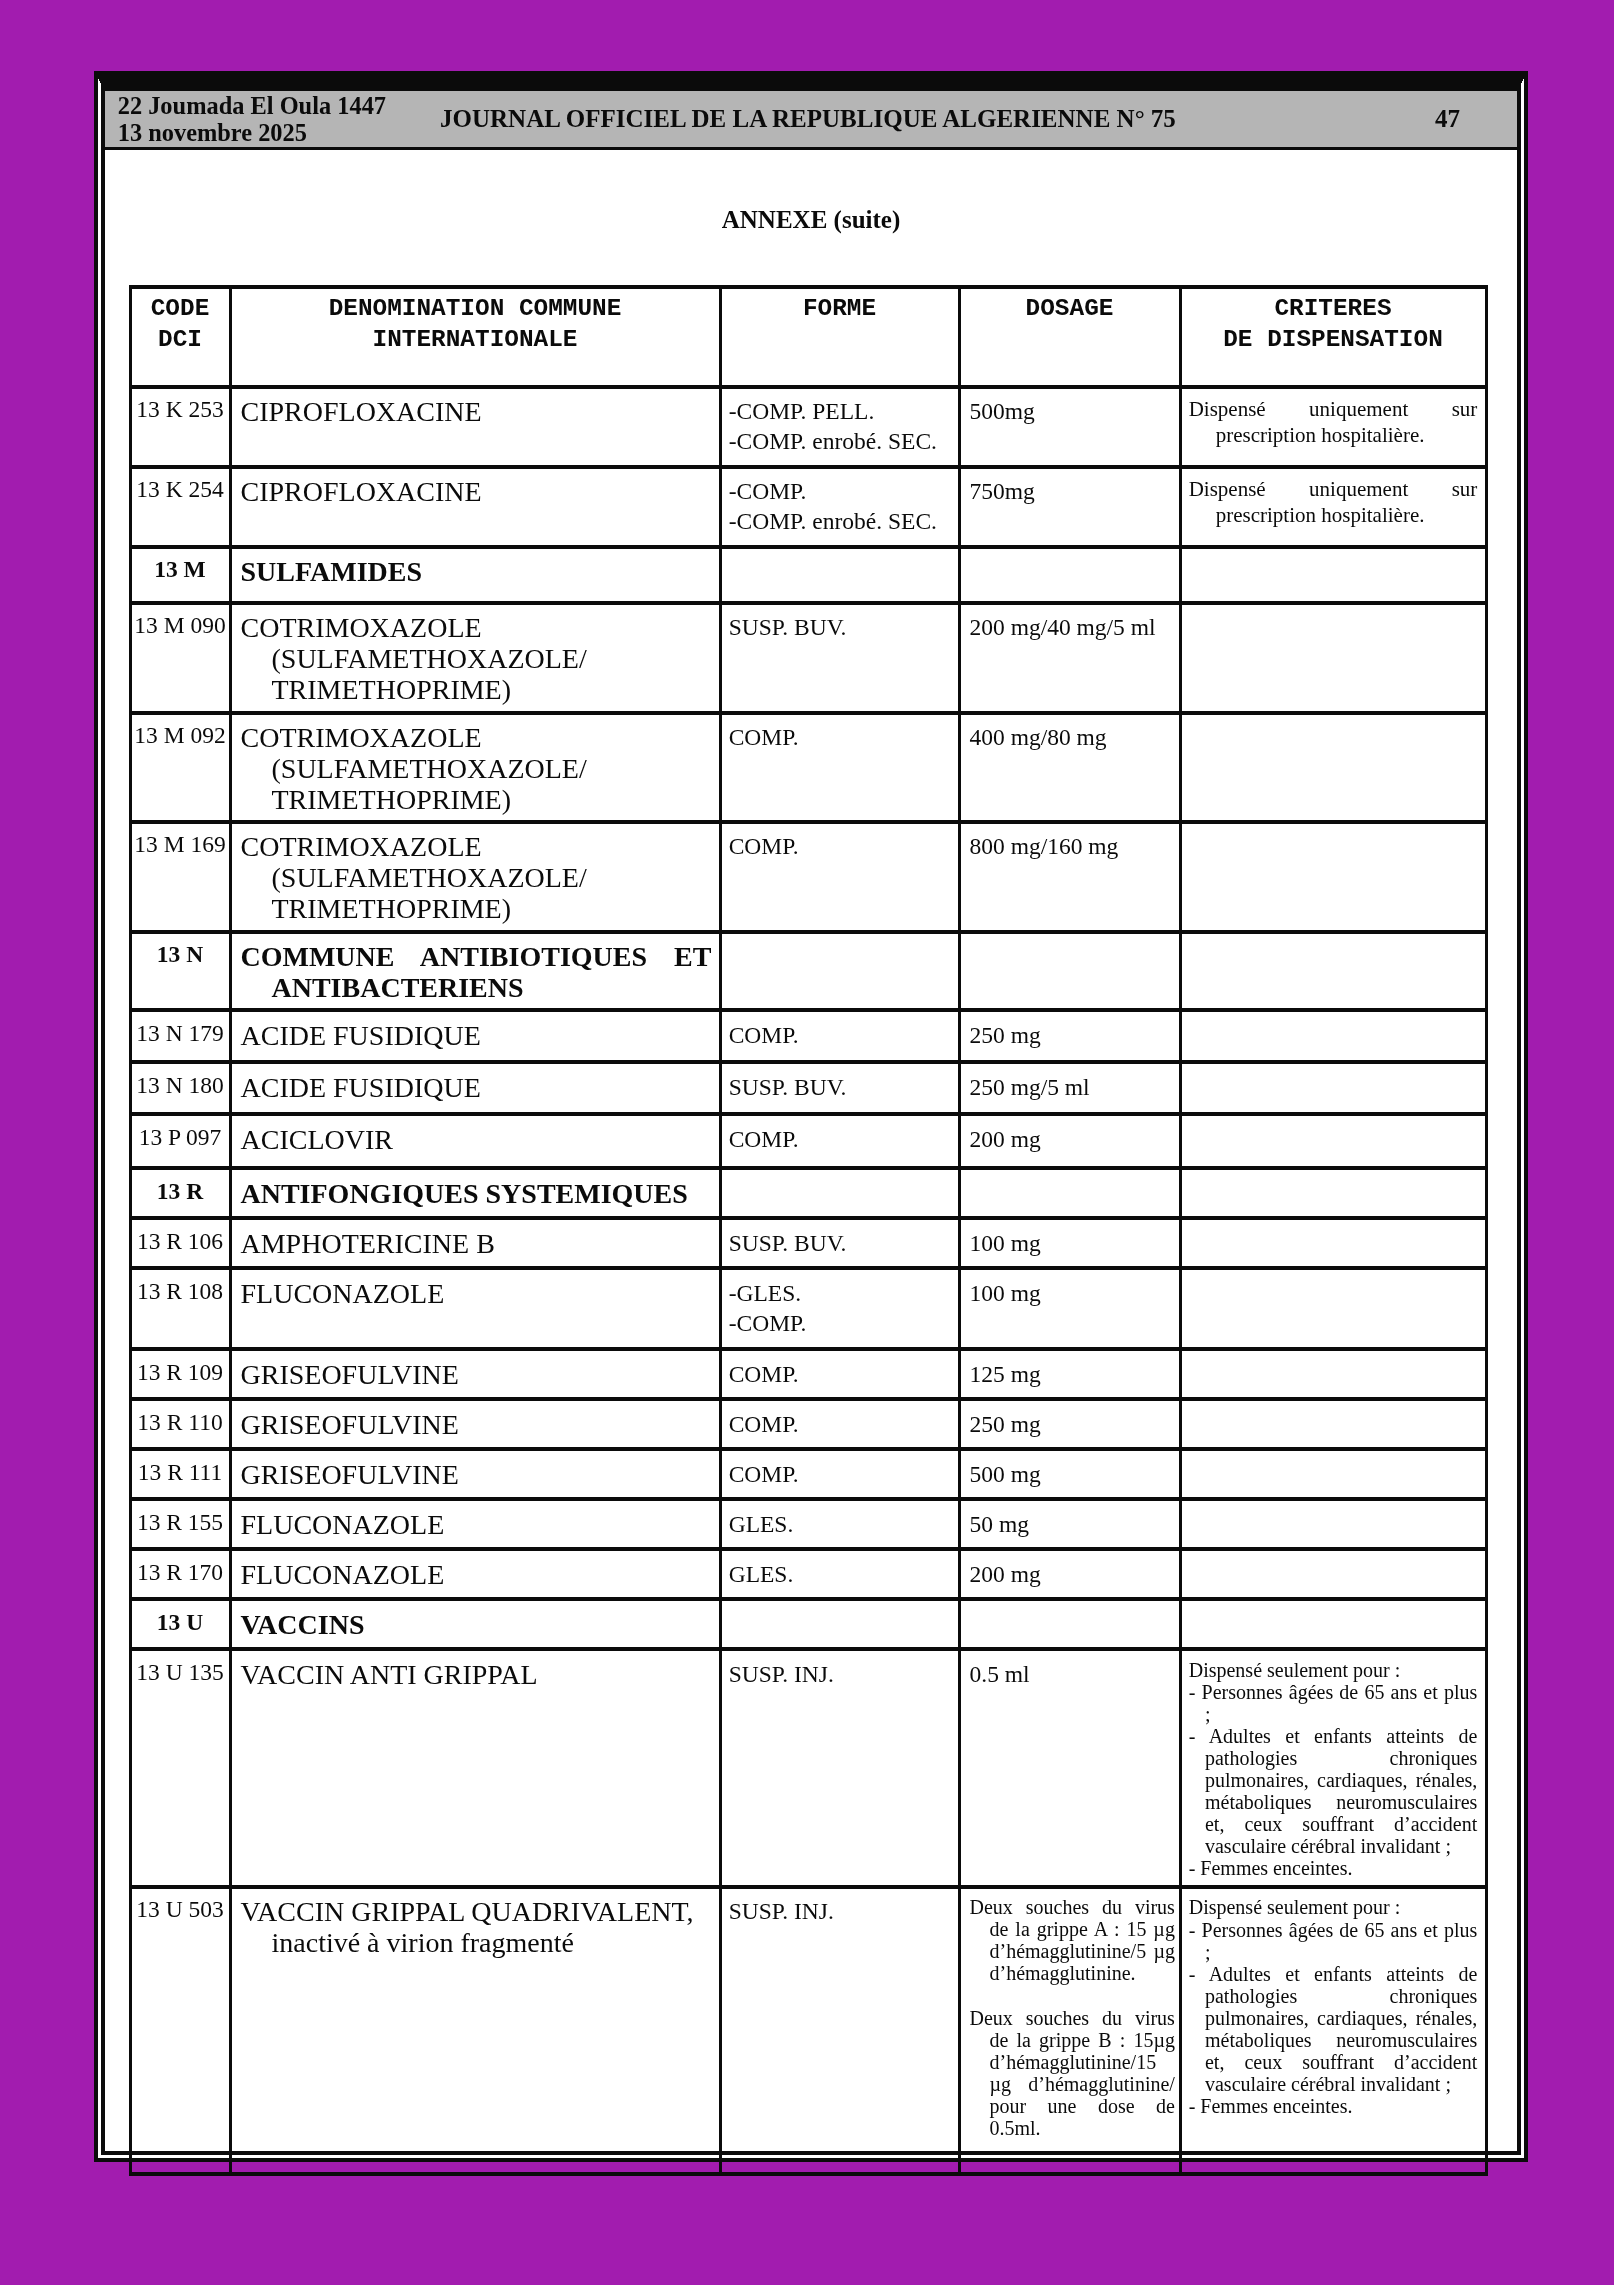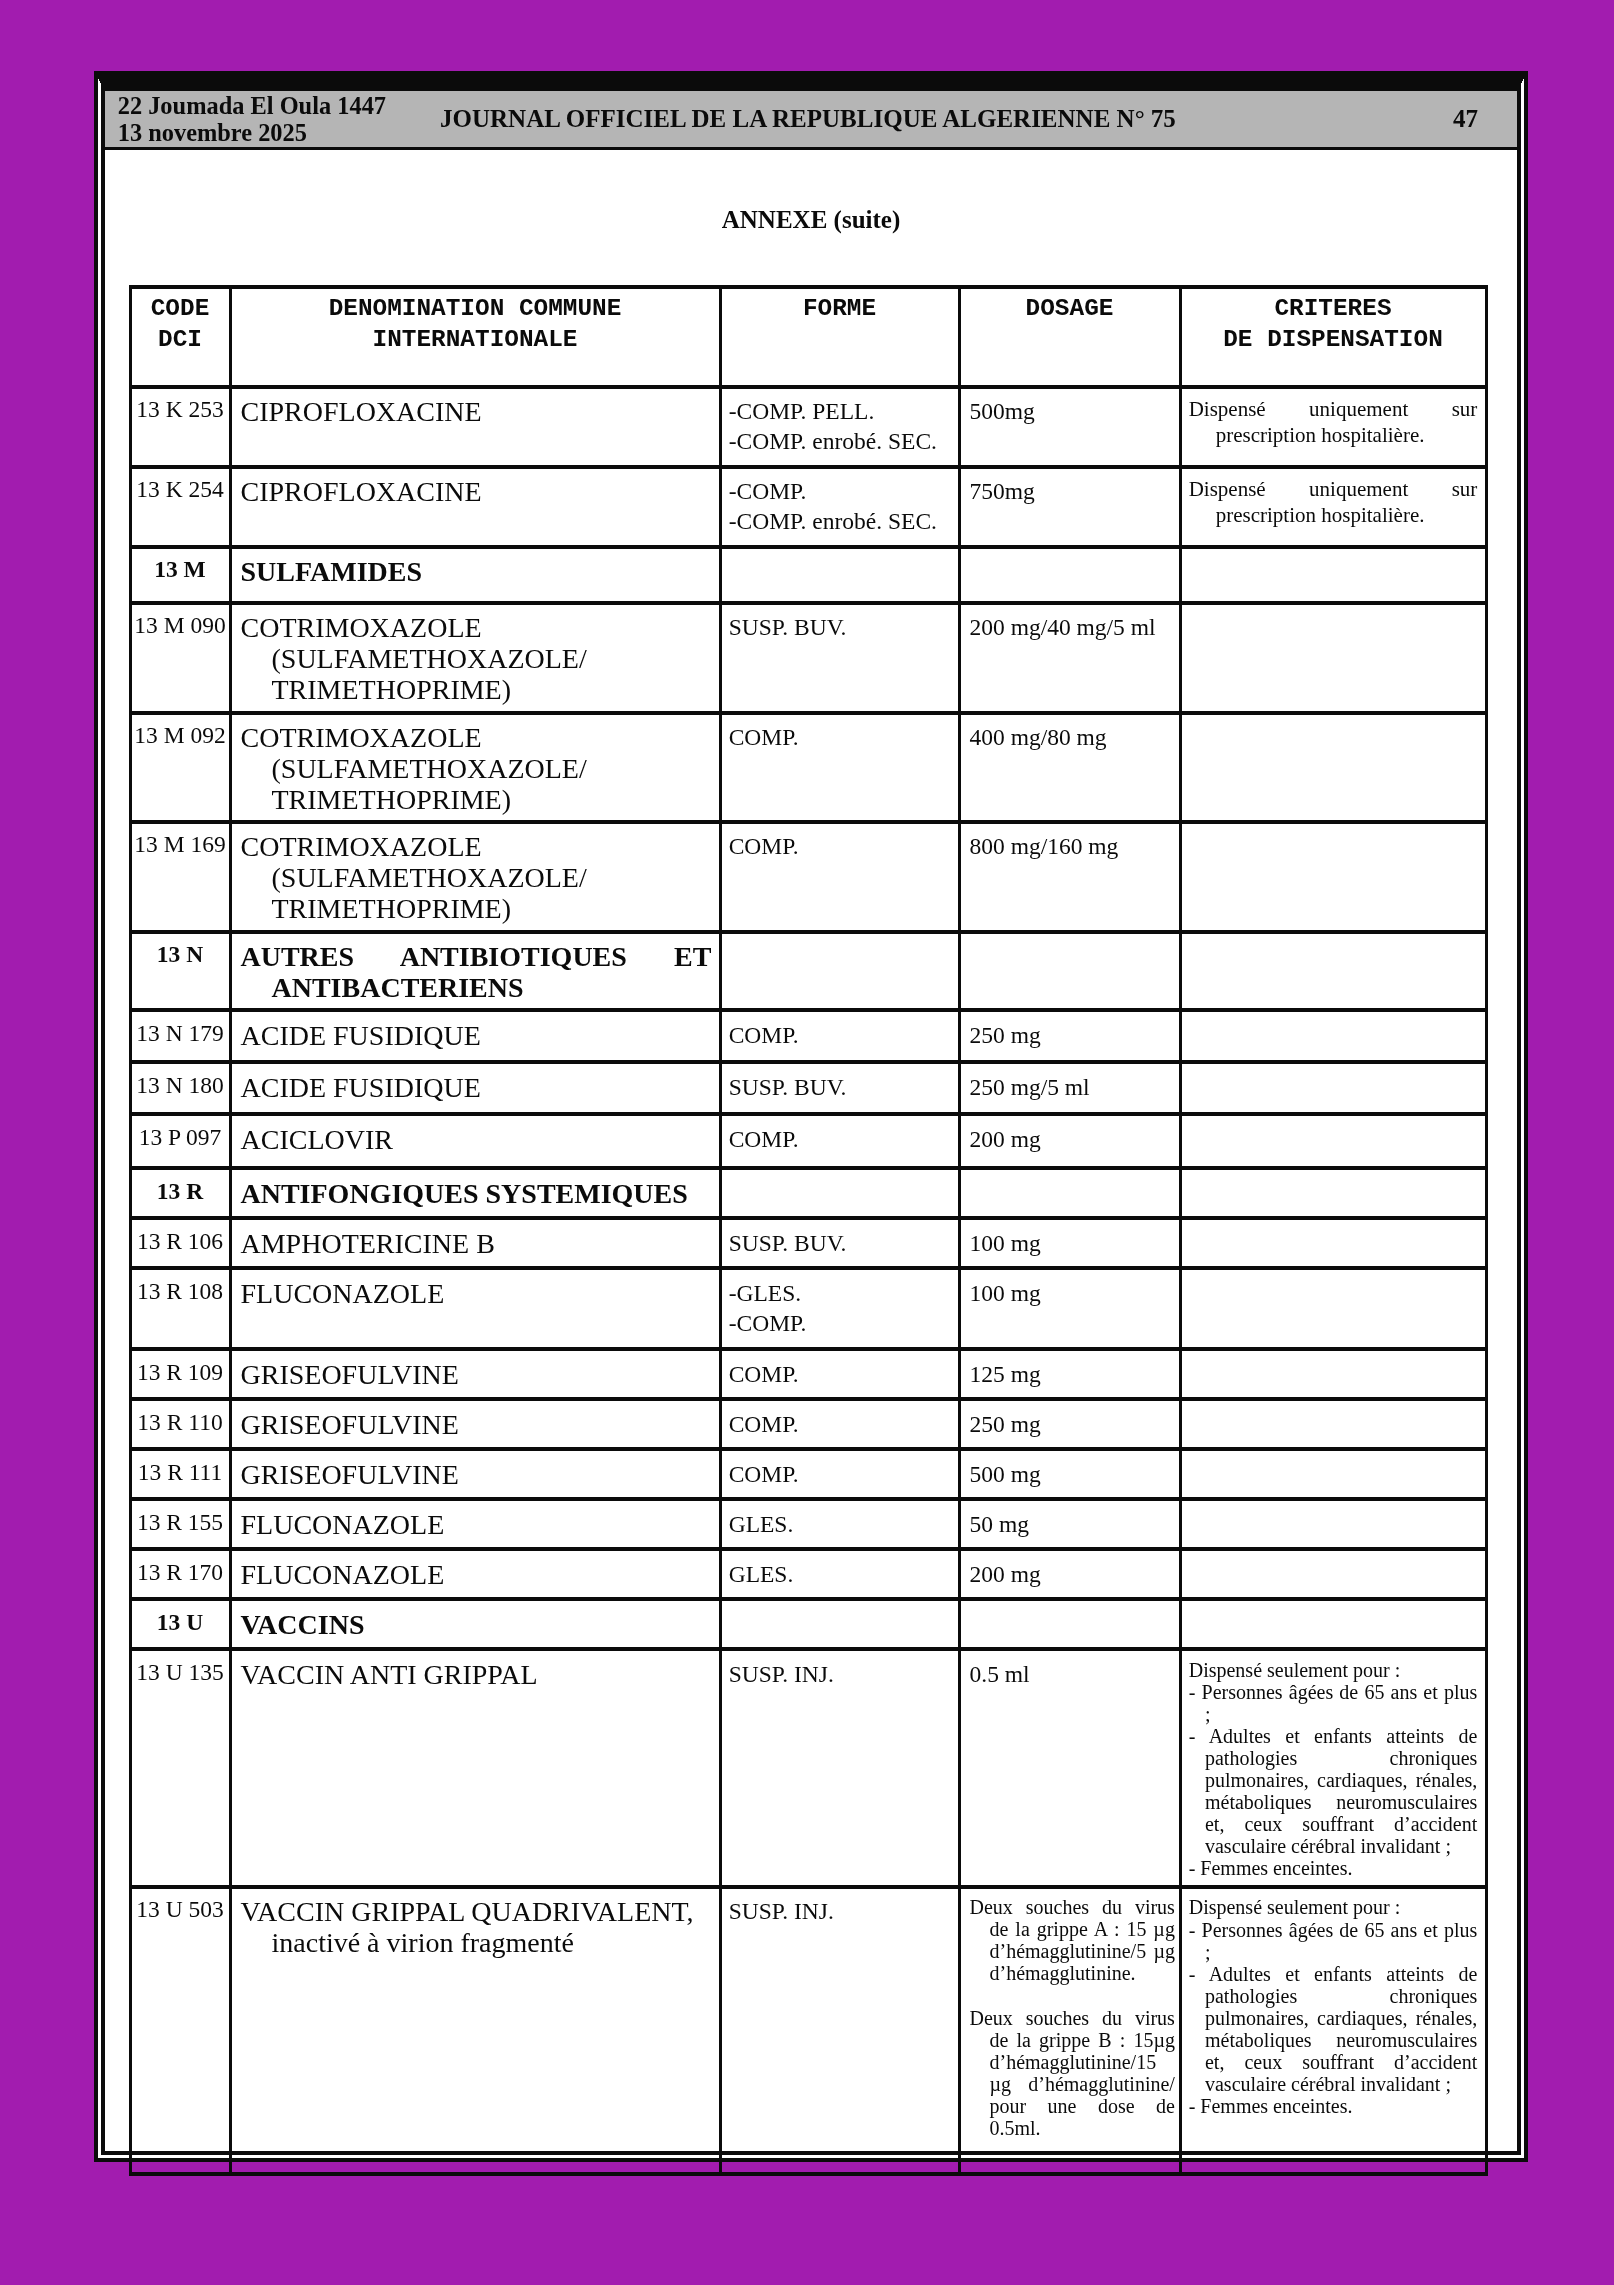--- a/index.html
+++ b/index.html
@@ -5,21 +5,21 @@
   html,body{margin:0;padding:0;background:#fff;}
   .canvas{position:relative;width:1615px;height:2285px;background:#a21caf;overflow:hidden;
           font-family:"Liberation Serif","DejaVu Serif",serif;color:#0b0b0b;}
   .frame{position:absolute;left:94px;top:71px;width:1434px;height:2091px;box-sizing:border-box;
          border:11.8px double #0b0b0b;border-top:20px solid #0b0b0b;background:#fff;}
   
   .masthead{height:56px;background:#b5b5b5;border-bottom:3.6px solid #0b0b0b;
             display:flex;align-items:center;box-sizing:content-box;}
   .mh-dates{padding-left:12.7px;font-weight:bold;font-size:24.4px;line-height:27px;white-space:nowrap;}
   .mh-title{flex:1;text-align:left;font-weight:bold;font-size:25px;padding-left:54px;}
-  .mh-page{width:63px;text-align:right;padding-right:39px;font-weight:bold;font-size:25px;}
+  .mh-page{width:63px;text-align:left;padding-right:19px;font-weight:bold;font-size:25px;}
   
   .annexe{margin-top:56px;text-align:center;font-weight:bold;font-size:25px;}
   
   table.dci{border-collapse:collapse;table-layout:fixed;margin:51px 0 0 23.5px;width:1355px;}
   table.dci th,table.dci td{border:3.6px solid #0b0b0b;border-top-width:4.5px;border-bottom-width:4.5px;
       vertical-align:top;box-sizing:border-box;overflow:hidden;}
   table.dci thead tr{height:100px;font-family:Liberation Mono, monospace;}
   th.hdr{font-weight:bold;font-size:24.4px;line-height:31px;text-align:center;vertical-align:middle;
          white-space:pre-line;padding:3.6px 1.8px;}
   td.code{font-size:23.5px;text-align:center;white-space:nowrap;padding:7.2px 1.8px;}
@@ -151,21 +151,21 @@
               <div>COMP.</div>
             </td>
             <td class="dose">
               <div>800 mg/160 mg</div>
             </td>
             <td class="crit"></td>
           </tr>
           <tr style="height: 77px;">
             <td class="code sec">13 N</td>
             <td class="name sec just">
-              <div class="hang">AUTRES ANTIBIOTIQUES ET ANTIBACTERIENS</div>
+              <div class="hang">COMMUNE ANTIBIOTIQUES ET ANTIBACTERIENS</div>
             </td>
             <td class="forme"></td>
             <td class="dose"></td>
             <td class="crit"></td>
           </tr>
           <tr style="height: 52px;">
             <td class="code">13 N 179</td>
             <td class="name">
               <div class="hang">ACIDE FUSIDIQUE</div>
             </td>

